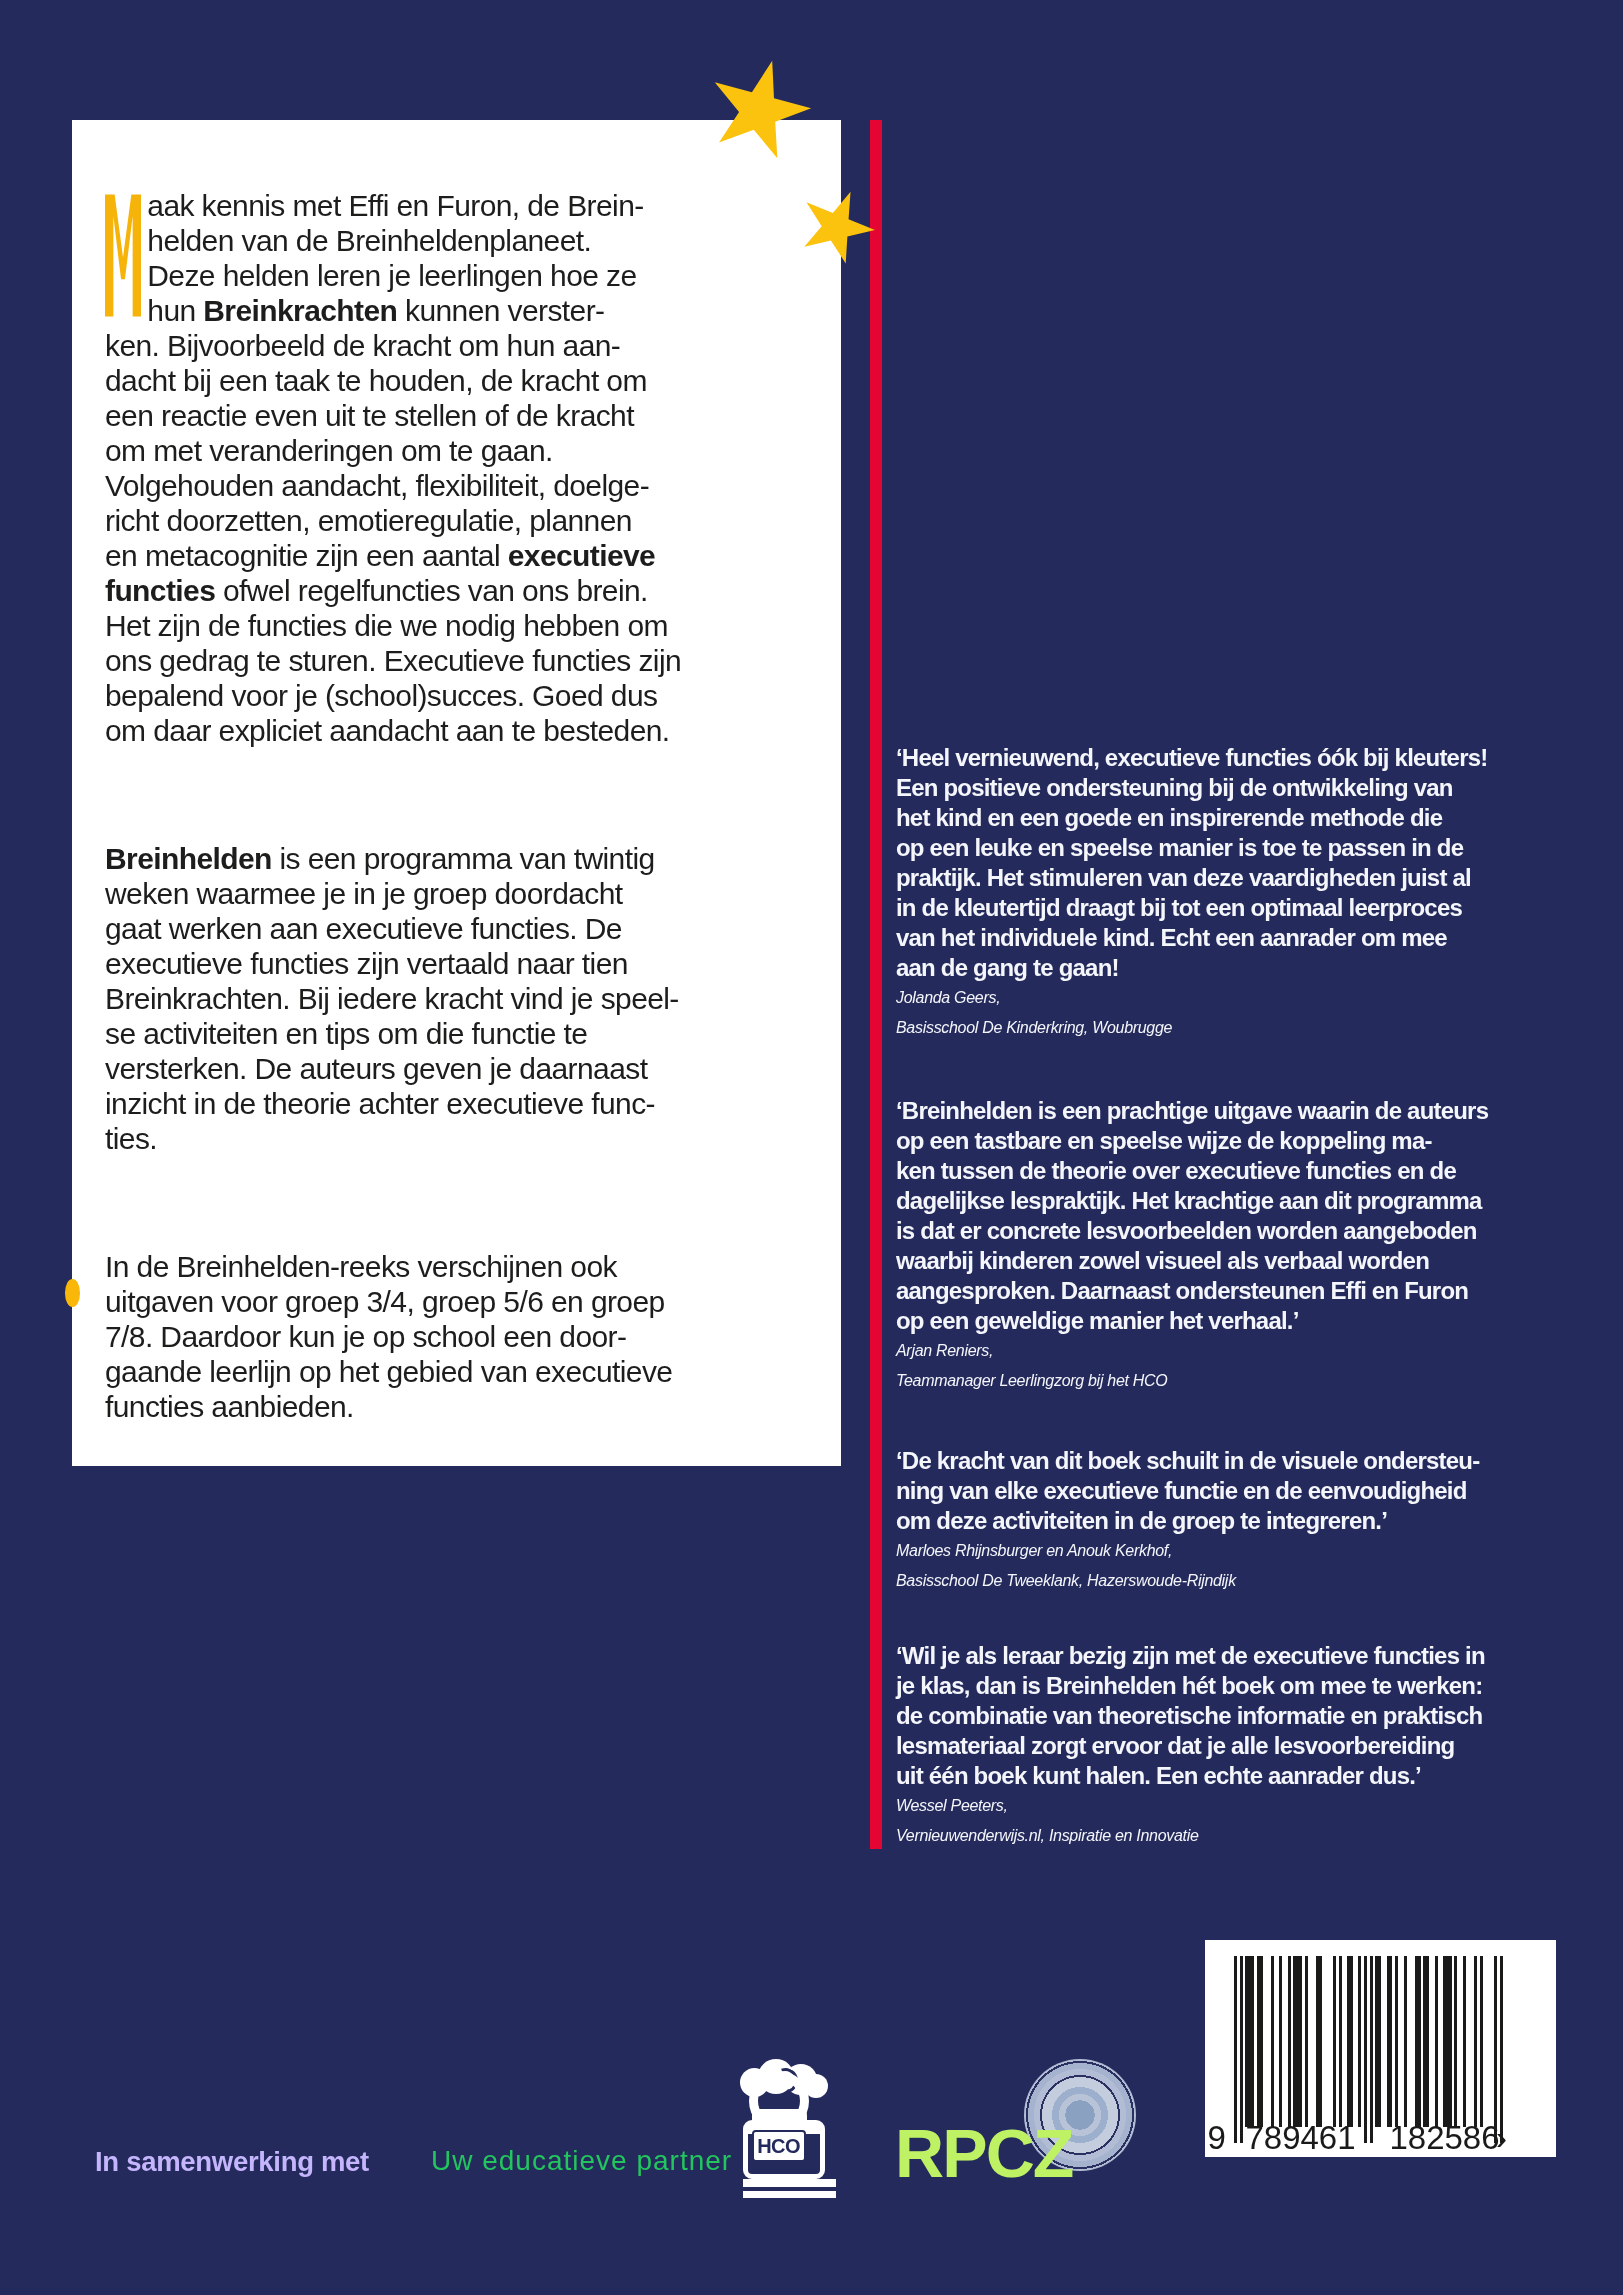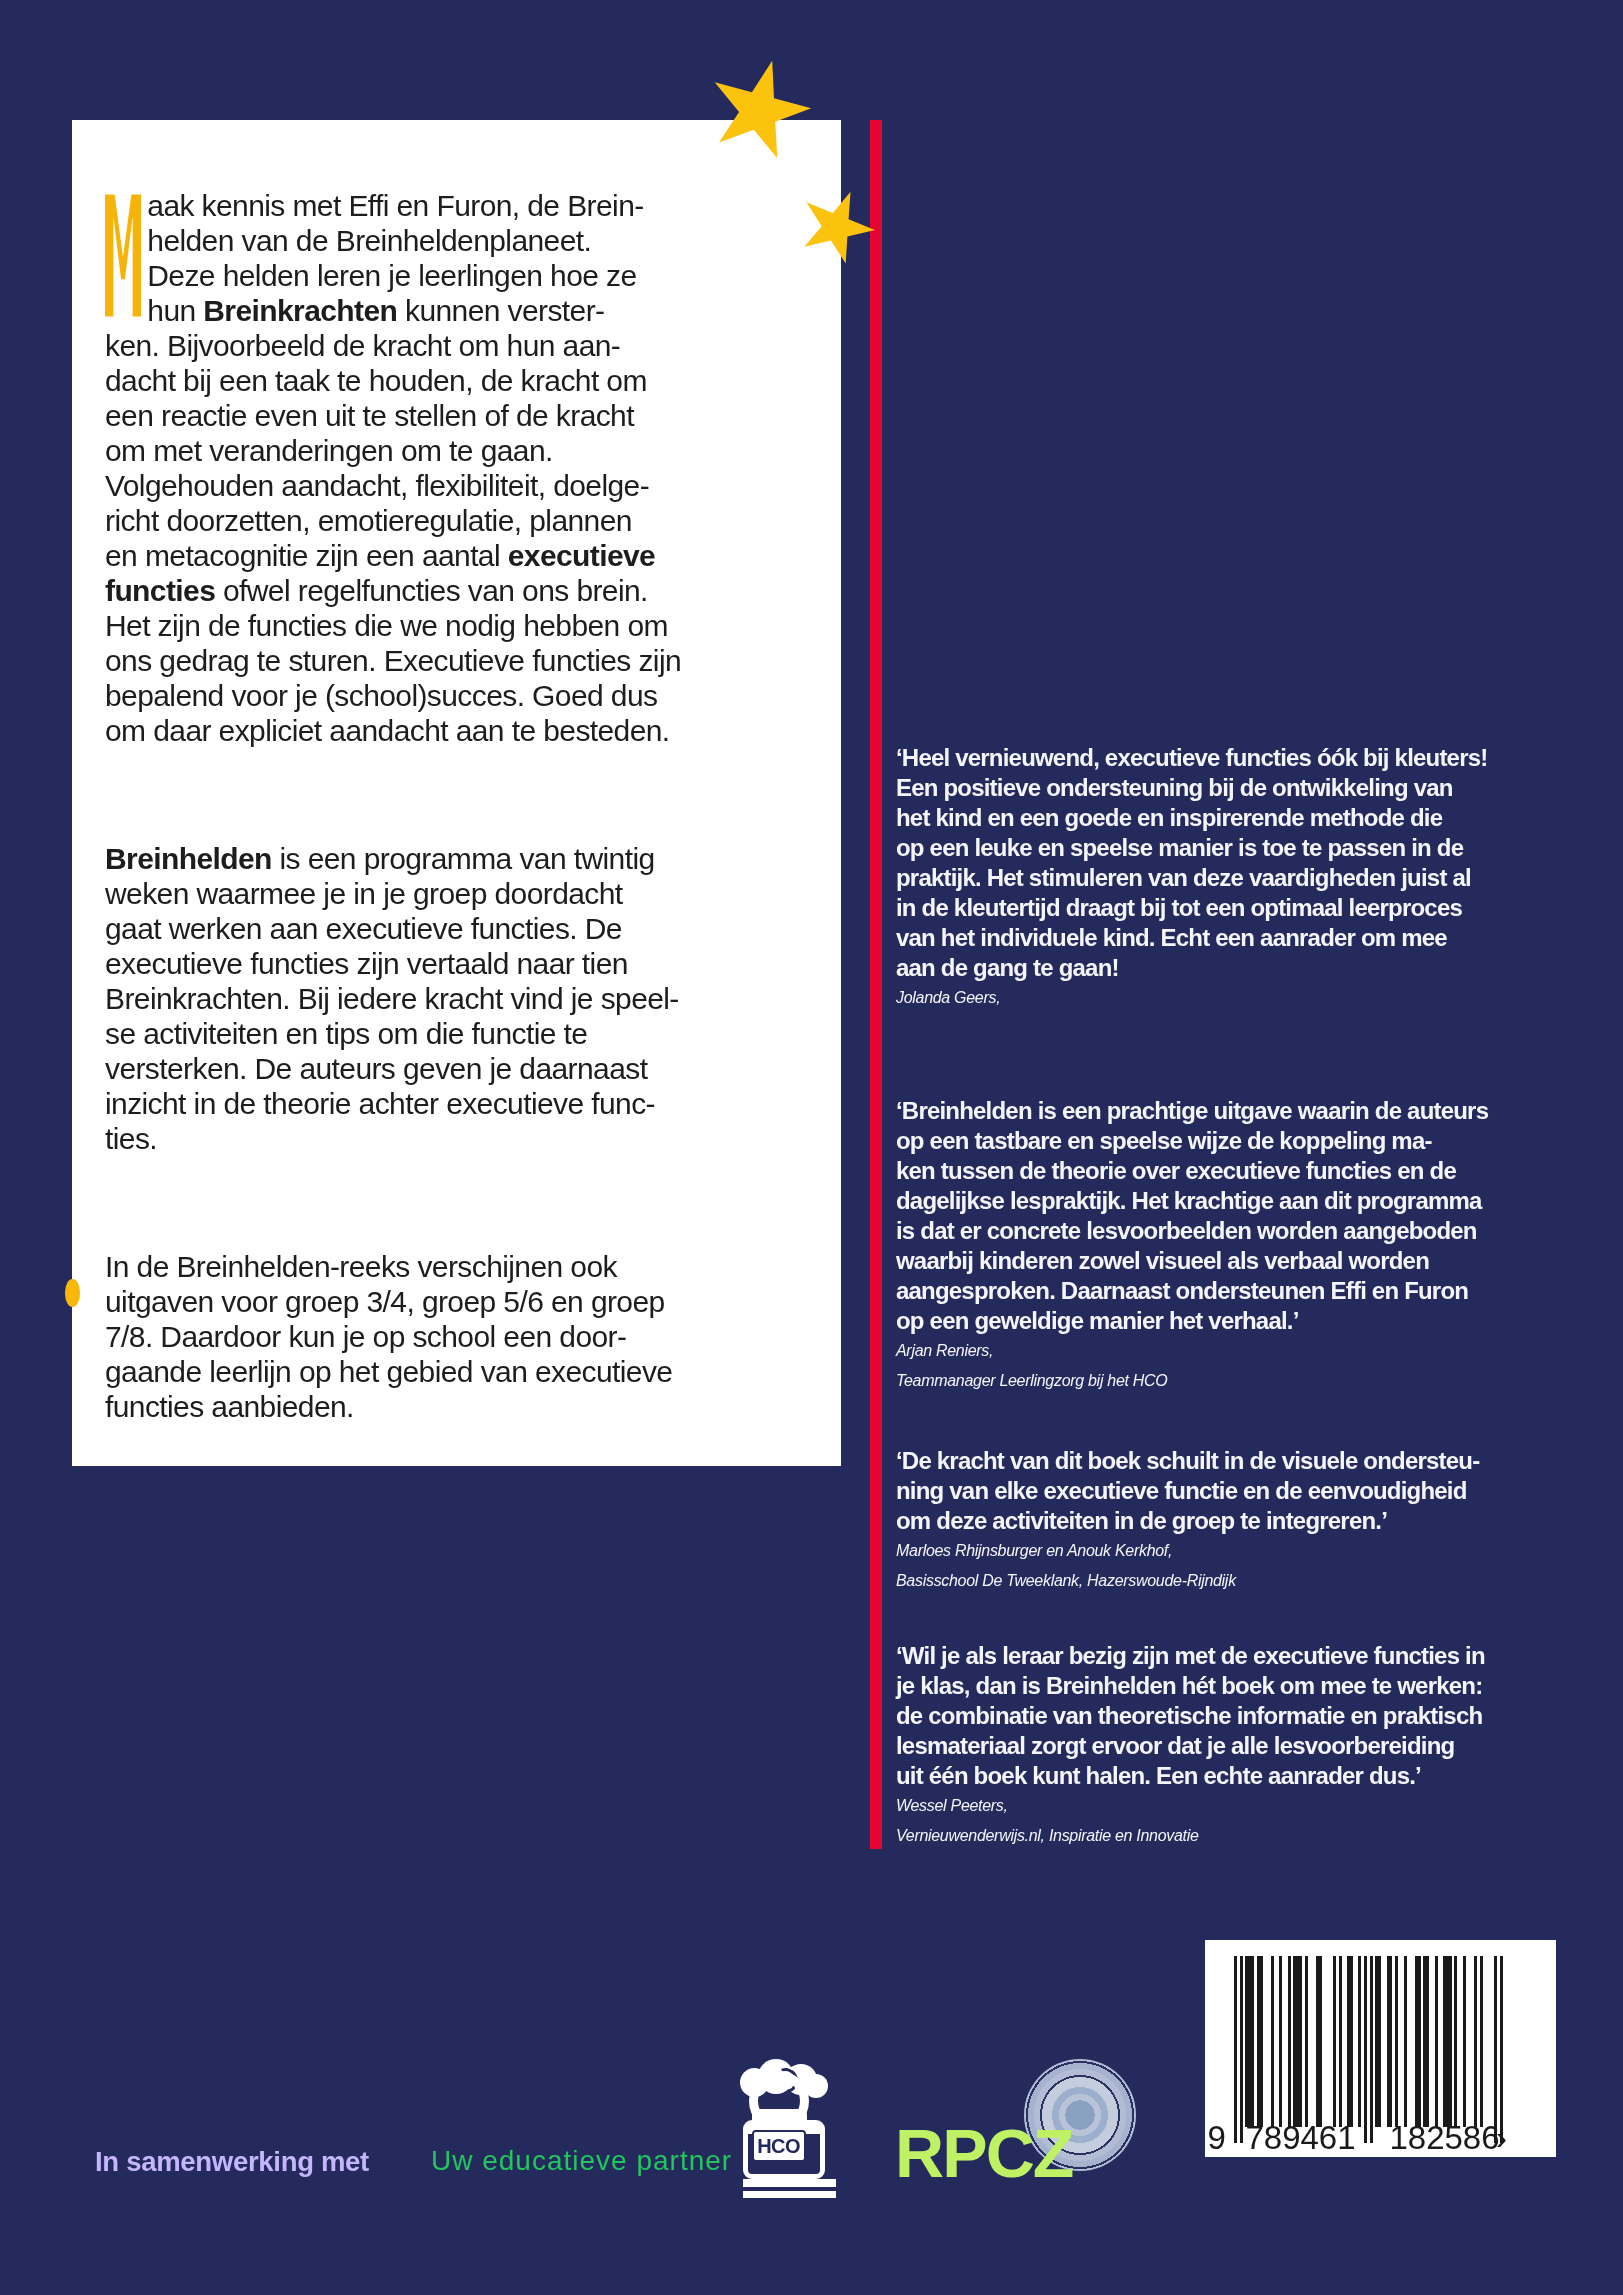--- a/index.html
+++ b/index.html
@@ -97,20 +97,21 @@
   <div class="testimonial t1">
     <p class="quote">‘Heel vernieuwend, executieve functies óók bij kleuters!
 Een positieve ondersteuning bij de ontwikkeling van
 het kind en een goede en inspirerende methode die
 op een leuke en speelse manier is toe te passen in de
 praktijk. Het stimuleren van deze vaardigheden juist al
 in de kleutertijd draagt bij tot een optimaal leerproces
 van het individuele kind. Echt een aanrader om mee
 aan de gang te gaan!</p>
     <p class="attr">Jolanda Geers,</p>
+    <p class="attr">Basisschool De Kinderkring, Woubrugge</p>
   </div>
   <div class="testimonial t2">
     <p class="quote">‘Breinhelden is een prachtige uitgave waarin de auteurs
 op een tastbare en speelse wijze de koppeling ma-
 ken tussen de theorie over executieve functies en de
 dagelijkse lespraktijk. Het krachtige aan dit programma
 is dat er concrete lesvoorbeelden worden aangeboden
 waarbij kinderen zowel visueel als verbaal worden
 aangesproken. Daarnaast ondersteunen Effi en Furon
 op een geweldige manier het verhaal.’</p>

